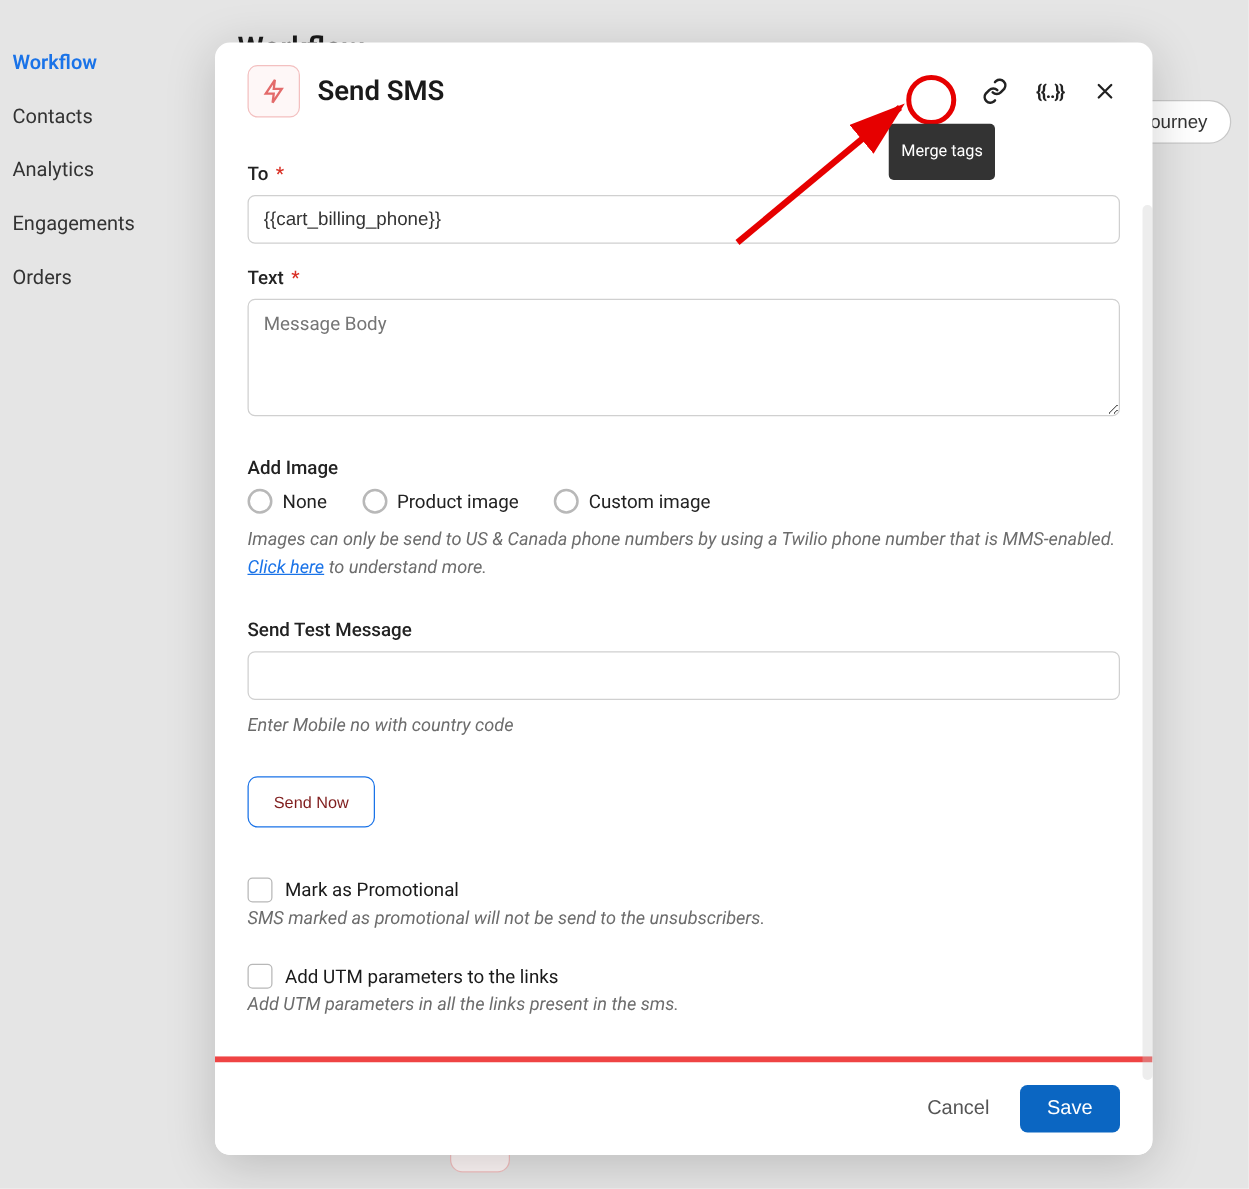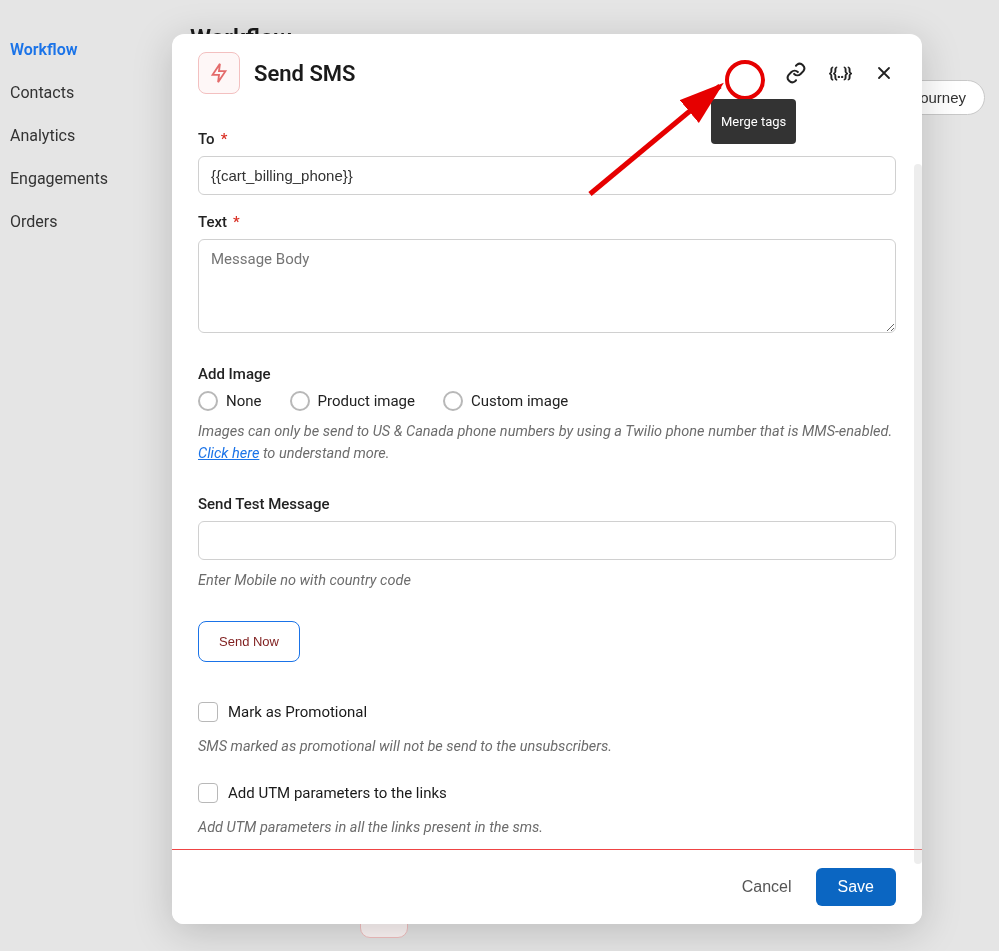--- a/index.html
+++ b/index.html
@@ -110,23 +110,23 @@
     color: #7f1d1d;
     background: #fff;
     border-radius: 8px;
     padding: 12px 20px;
     font-size: 13px;
     font-weight: 500;
     cursor: pointer;
   }
   .check-row { display:flex; align-items:center; gap: 10px; font-size:15px; margin-top: 40px;}
   .cbox { width:20px; height:20px; border:1.5px solid #b8b8b8; border-radius:4px; }
-  .help-text { font-size:14.5px; color:#6c6c6c; font-style:italic; margin-top:16px;}
+  .help-text { font-size:14.5px; color:#6c6c6c; font-style:italic; margin-top:4px;}
   .modal-footer {
-    border-top: 1px solid #ef4444;
+    border-top: 5px solid #ef4444;
     padding: 18px 26px;
     display:flex;
     justify-content:flex-end;
     gap: 24px;
     align-items:center;
     background:#fff;
     border-radius: 0 0 12px 12px;
   }
   .cancel-btn { color:#555; font-size:16px; cursor:pointer; background:none; border:none;}
   .save-btn {

